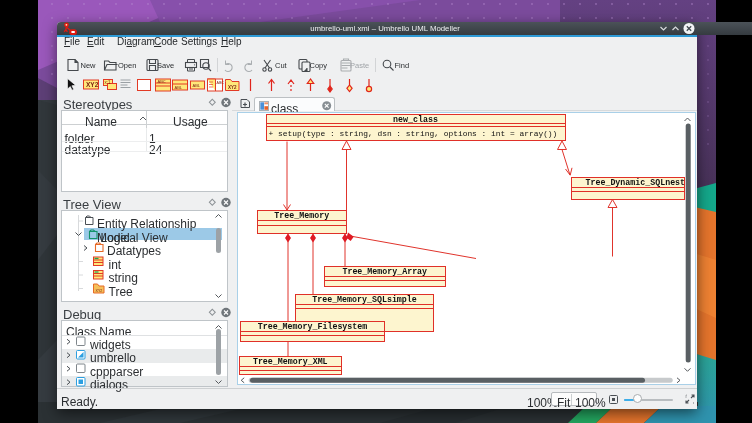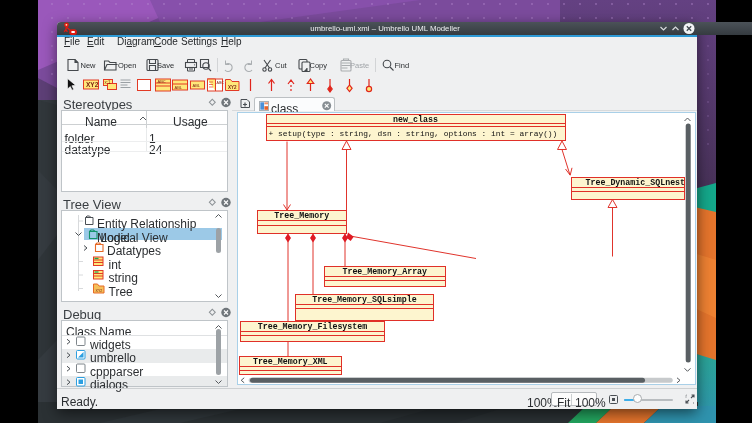--- a/index.html
+++ b/index.html
@@ -308,21 +308,21 @@
      <div class="ua"></div>
    </div>
    <div class="ub" style="left:86px;top:153px;width:121.5px;height:21.5px">
      <div class="ut" style="height:9px;line-height:10px">Tree_Memory_Array</div>
      <div class="ua"></div>
    </div>
    <div class="ub" style="left:18.5px;top:97px;width:90.5px;height:24px">
      <div class="ut" style="height:9px;line-height:10px">Tree_Memory</div>
      <div class="ua" style="height:4px"></div>
    </div>
-   <div class="ub" style="left:57px;top:181px;width:139px;height:27px">
+   <div class="ub" style="left:57px;top:181px;width:139px;height:38px">
      <div class="ut" style="height:9px;line-height:10px">Tree_Memory_SQLsimple</div>
      <div class="ua"></div>
    </div>
    <div class="ub" style="left:2px;top:208px;width:145px;height:21.5px">
      <div class="ut" style="height:9px;line-height:10px">Tree_Memory_Filesystem</div>
      <div class="ua"></div>
    </div>
    <div class="ub" style="left:0.5px;top:243.5px;width:103.5px;height:19px">
      <div class="ut" style="height:9px;line-height:10px">Tree_Memory_XML</div>
      <div class="ua"></div>

